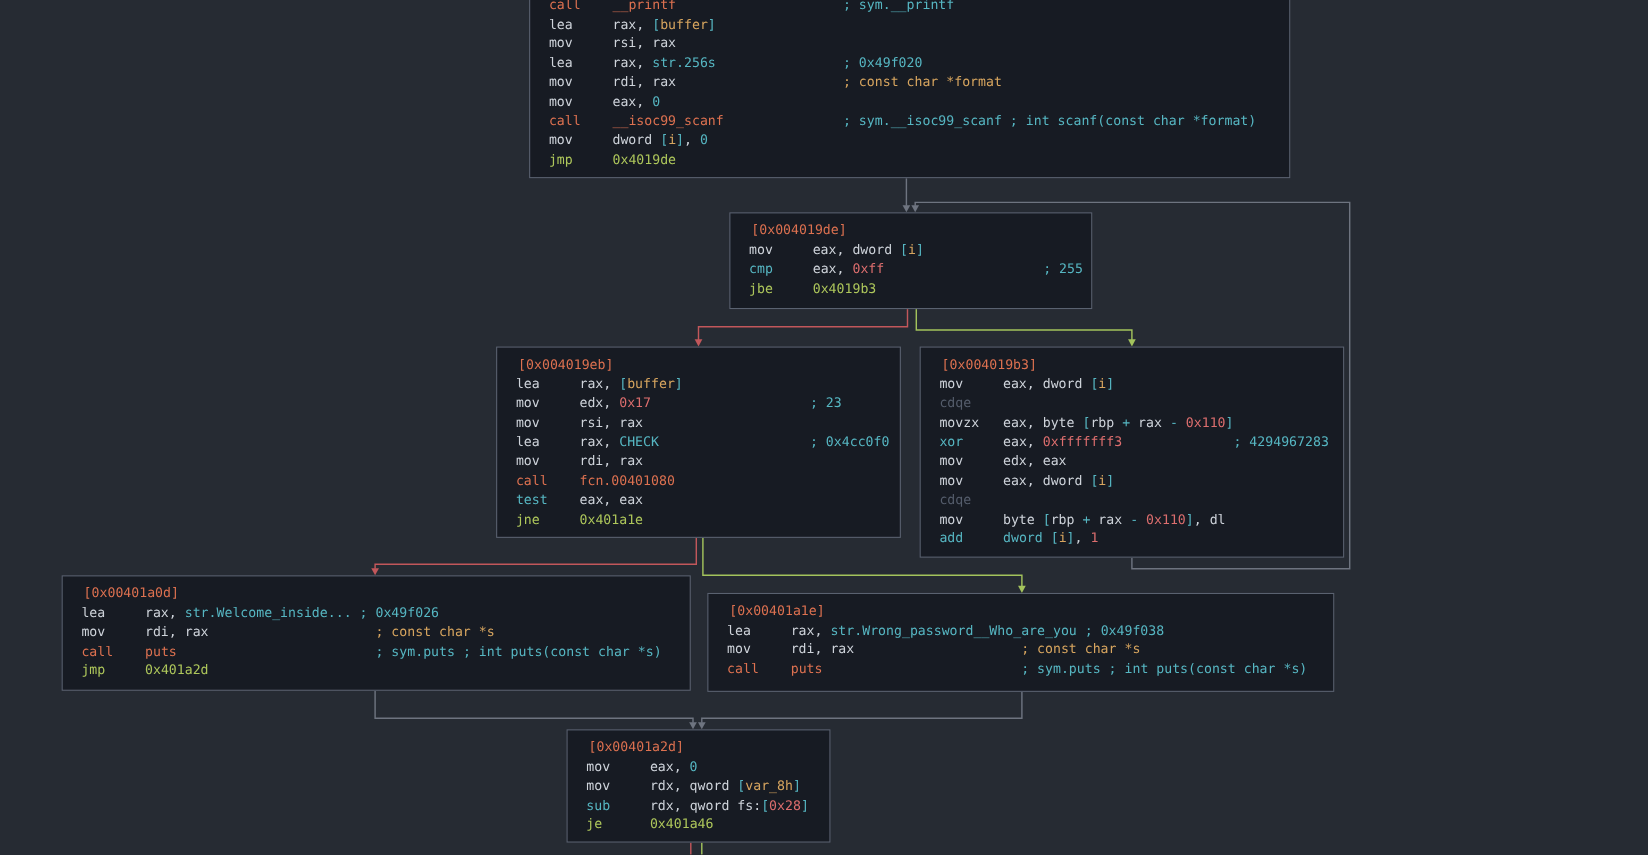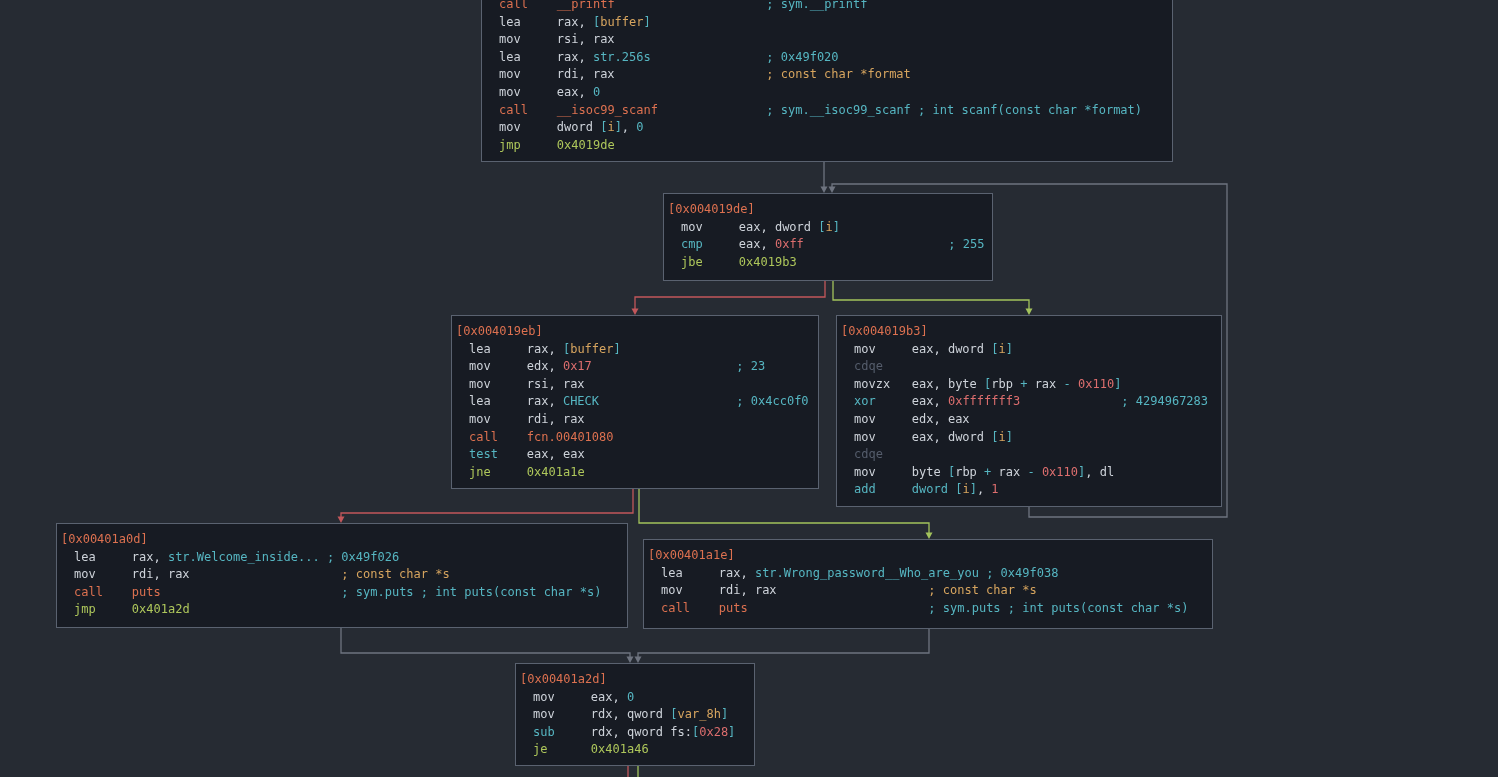--- a/index.html
+++ b/index.html
@@ -21,21 +21,21 @@
   }
   .block {
     position: absolute;
     box-sizing: border-box;
     background: var(--block_bg, #171b23);
     border: 1px solid var(--block_border, #5a6270);
     padding-top: 7px;
     white-space: pre;
     color: var(--text, #ced3da);
   }
-  .bhdr { padding-left: 4px; color: var(--orange, #dd7150); }
+  .bhdr { padding-left: 19px; color: var(--orange, #dd7150); }
   .bln  { padding-left: 17px; }
   .bln span { white-space: pre; }
   .c-call   { color: var(--orange, #dd7150); }
   .c-green  { color: var(--green, #aec75b); }
   .c-cyan   { color: var(--cyan, #56b6c2); }
   .c-red    { color: var(--red, #dd6e6e); text-align: right; }
   .c-yellow { color: var(--yellow, #d7a55f); }
   .c-dim    { color: var(--dim, #555d6c); }
   .c-comment{ color: var(--cyan, #56b6c2); }
   .c-ycomment{ color: var(--yellow, #d7a55f); }

